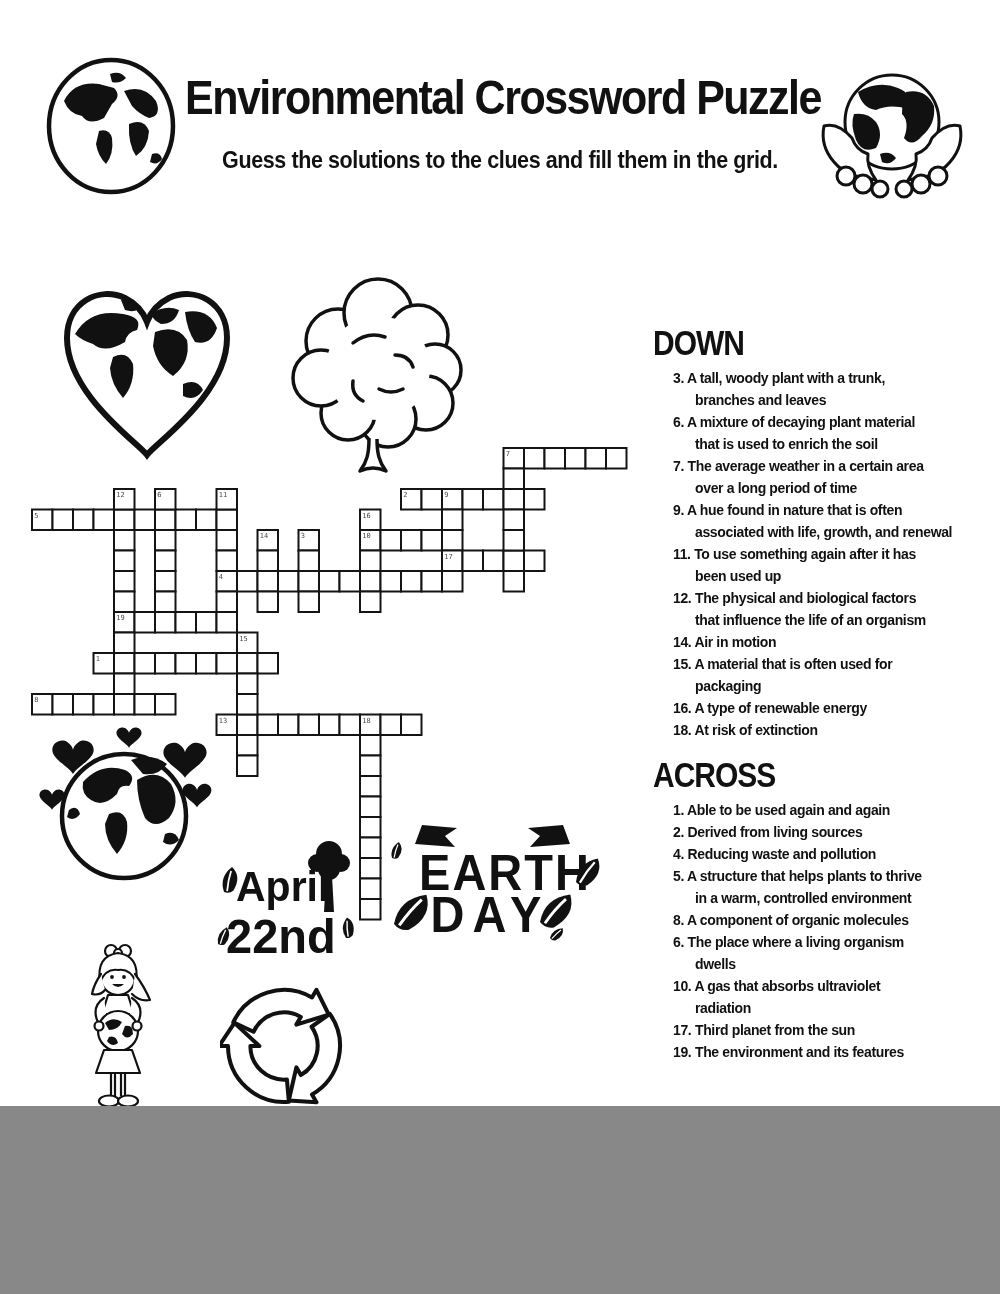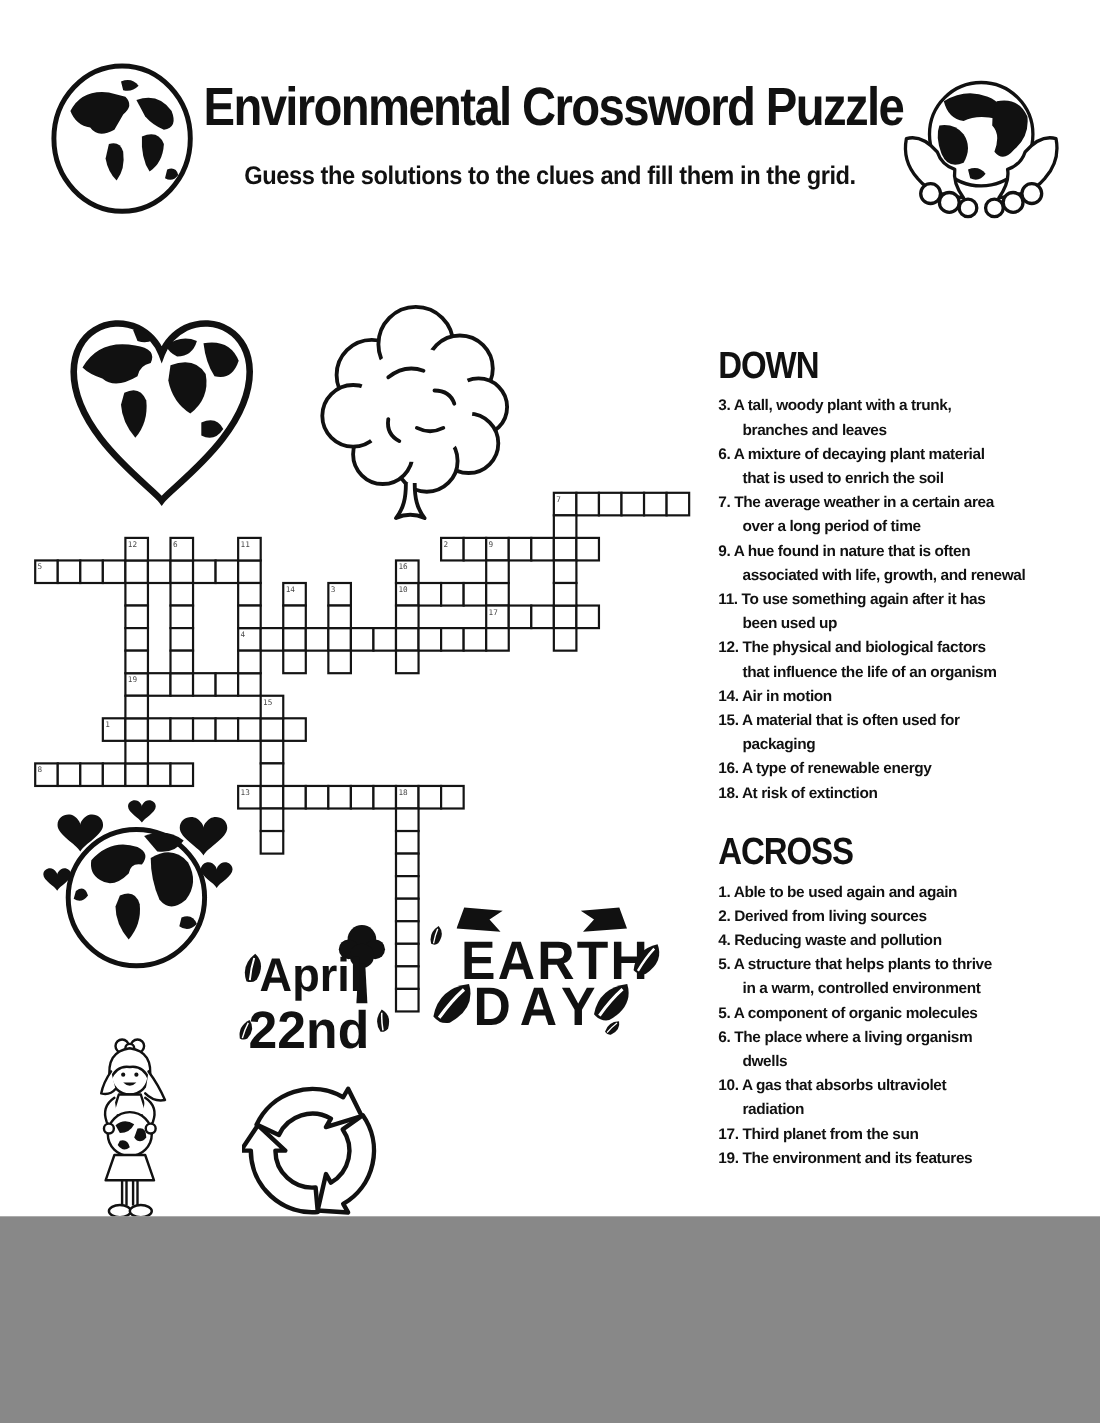--- a/index.html
+++ b/index.html
@@ -5,21 +5,21 @@
   * { margin:0; padding:0; box-sizing:border-box; }
   body { background:#888; font-family:"Liberation Sans", sans-serif; }
   .page { position:relative; width:1000px; height:1106px; background:#fff; margin:0 auto; overflow:hidden; color:#111; }
   .abs { position:absolute; }
 
   .title { left:185px; top:70px; width:630px; text-align:center; font-size:43px; font-weight:bold; letter-spacing:-1.5px; transform:scaleY(1.14); transform-origin:center top; white-space:nowrap; }
   .subtitle { left:185px; top:147px; width:630px; text-align:center; font-size:21.5px; font-weight:bold; letter-spacing:-0.4px; transform:scaleY(1.08); transform-origin:center top; white-space:nowrap; }
 
   .clue-block { width:345px; }
   .clue-heading { font-size:30px; font-weight:bold; letter-spacing:-1px; transform:scaleY(1.15); transform-origin:left top; margin-bottom:9px; }
-  .clue-item { font-size:14px; font-weight:bold; letter-spacing:-0.35px; line-height:22px; white-space:pre-line; padding-left:22px; text-indent:-22px; }
+  .clue-item { font-size:14px; font-weight:bold; letter-spacing:-0.35px; line-height:22px; white-space:pre-line; padding-left:22px; text-indent:-22px;margin-left:20px; }
 
   .word-art { font-weight:bold; color:#111; position:absolute; white-space:nowrap; }
   .brand-text { font-size:34px; font-weight:bold; color:#be185d; letter-spacing:-0.5px; }
   .copyright { left:0; top:1256px; width:1000px; text-align:center; font-size:15px; color:#aaadb0; font-family:"DejaVu Sans", sans-serif; }
   .qr-label { left:894px; top:1254px; width:100px; text-align:center; font-size:14px; color:#8d9093; font-family:"DejaVu Sans", sans-serif; }
 
   svg { display:block; }
 </style>
 </head>
 <body>
@@ -248,21 +248,21 @@
       <text x="131.2" y="55.2" font-size="7" font-family="DejaVu Sans Mono, monospace" fill="#4a4a4a">6</text>
       <text x="192.7" y="55.2" font-size="7" font-family="DejaVu Sans Mono, monospace" fill="#4a4a4a">11</text>
       <text x="418.2" y="55.2" font-size="7" font-family="DejaVu Sans Mono, monospace" fill="#4a4a4a">9</text>
       <text x="336.2" y="75.7" font-size="7" font-family="DejaVu Sans Mono, monospace" fill="#4a4a4a">16</text>
       <text x="233.7" y="96.2" font-size="7" font-family="DejaVu Sans Mono, monospace" fill="#4a4a4a">14</text>
       <text x="274.7" y="96.2" font-size="7" font-family="DejaVu Sans Mono, monospace" fill="#4a4a4a">3</text>
       <text x="213.2" y="198.7" font-size="7" font-family="DejaVu Sans Mono, monospace" fill="#4a4a4a">15</text>
       <text x="336.2" y="280.7" font-size="7" font-family="DejaVu Sans Mono, monospace" fill="#4a4a4a">18</text>
     </svg>
 
-  <div class="abs clue-block" style="left:653px;top:314px">
+  <div class="abs clue-block" style="left:653px;top:324px">
     <div class="clue-heading">DOWN</div>
     <div>
         <div class="clue-item">3. A tall, woody plant with a trunk,
 branches and leaves</div>
         <div class="clue-item">6. A mixture of decaying plant material
 that is used to enrich the soil</div>
         <div class="clue-item">7. The average weather in a certain area
 over a long period of time</div>
         <div class="clue-item">9. A hue found in nature that is often
 associated with life, growth, and renewal</div>
@@ -279,21 +279,21 @@
   </div>
 
   <div class="abs clue-block" style="left:653px;top:756px">
     <div class="clue-heading">ACROSS</div>
     <div>
         <div class="clue-item">1. Able to be used again and again</div>
         <div class="clue-item">2. Derived from living sources</div>
         <div class="clue-item">4. Reducing waste and pollution</div>
         <div class="clue-item">5. A structure that helps plants to thrive
 in a warm, controlled environment</div>
-        <div class="clue-item">5. A component of organic molecules</div>
+        <div class="clue-item">8. A component of organic molecules</div>
         <div class="clue-item">6. The place where a living organism
 dwells</div>
         <div class="clue-item">10. A gas that absorbs ultraviolet
 radiation</div>
         <div class="clue-item">17. Third planet from the sun</div>
         <div class="clue-item">19. The environment and its features</div>
       </div>
   </div>
 
   <svg class="abs" style="left:33px;top:722px" width="185" height="165" viewBox="0 0 185 165">

